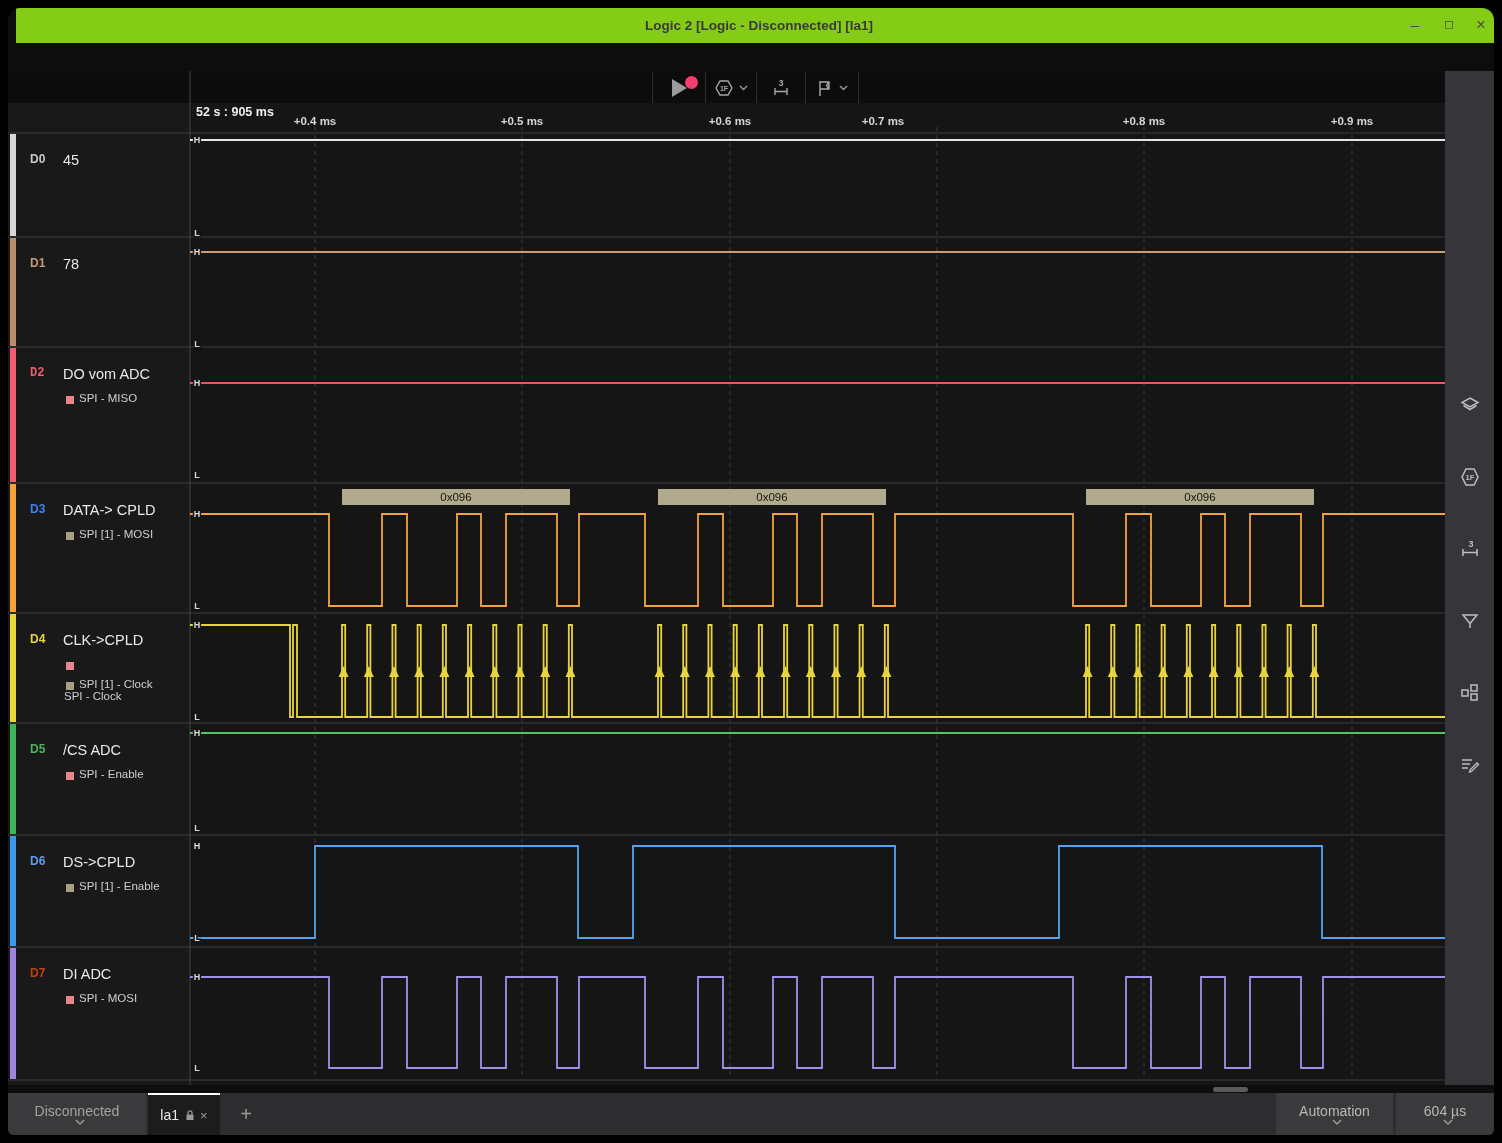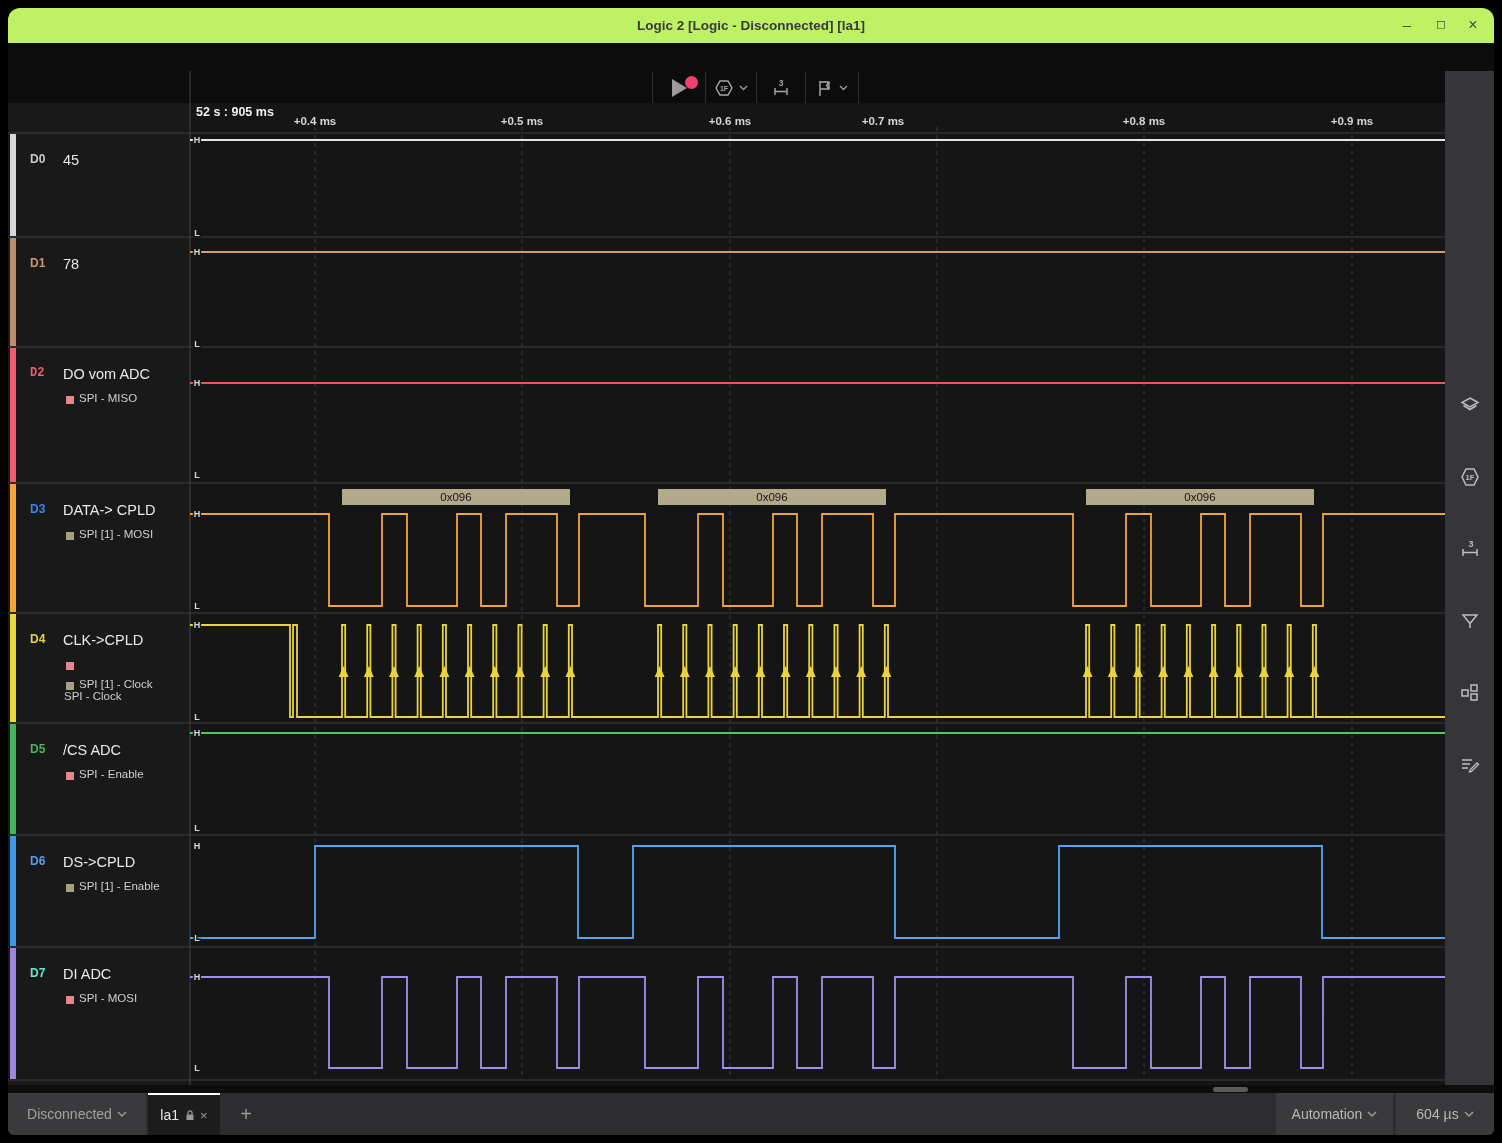--- a/index.html
+++ b/index.html
@@ -1,19 +1,19 @@
 <!DOCTYPE html>
 <html><head>
 <meta charset="utf-8">
 <style>
   html,body{margin:0;padding:0;background:#000;}
   #stage{position:relative;width:1502px;height:1143px;background:#000;font-family:"Liberation Sans",sans-serif;overflow:hidden;}
   #win{position:absolute;left:8px;top:8px;width:1486px;height:1127px;background:#0d0d0d;border-radius:12px 12px 6px 6px;overflow:hidden;}
   
-  #titlebar{position:absolute;left:0;top:0;width:100%;height:35px;background:#bef264;}
+  #titlebar{position:absolute;left:8px;top:0;width:100%;height:35px;background:#84cc16;}
   #title{position:absolute;left:0;right:0;top:0;height:35px;line-height:35px;text-align:center;font-size:13.5px;font-weight:bold;color:#3a3a3a;}
   .winctl{position:absolute;top:0;height:35px;width:34px;line-height:33px;text-align:center;color:#4a4a4a;font-size:15px;}
   #menubar{position:absolute;left:0;top:35px;width:100%;height:28px;background:#f6f4f2;border-bottom:1px solid #dcd9d5;display:flex;align-items:center;padding-left:10px;box-sizing:border-box;}
   .menu-item{color:#2b2b2b;font-size:14.5px;padding:0 10px;}
   
   #toolbar{position:absolute;left:0;top:64px;width:100%;height:31px;background:#0c0c0c;border-bottom:1px solid #272727;}
   #toolgroup{position:absolute;left:644px;top:64px;height:31px;display:flex;}
   .toolcell{height:31px;display:flex;align-items:center;justify-content:center;border-right:1px solid #2e2e2e;position:relative;}
   .toolcell:first-child{border-left:1px solid #2e2e2e;}
   .play-tri{width:0;height:0;border-left:15px solid #9c9c9c;border-top:9px solid transparent;border-bottom:9px solid transparent;}
@@ -31,21 +31,21 @@
   .ch-name{position:absolute;left:55px;font-size:14.5px;color:#e9e9e9;}
   .ch-an{position:absolute;left:71px;font-size:11.5px;color:#cfcfcf;}
   .ch-sq{position:absolute;left:58px;width:8px;height:8px;}
   .strip{position:absolute;left:2px;width:6px;}
   
   #wavesvg{position:absolute;left:0;top:0;}
   
   #bottomgap{position:absolute;left:0;top:1077px;width:1486px;height:8px;background:#0d0d0d;}
   #hscroll{position:absolute;left:1205px;top:1079px;width:35px;height:5px;border-radius:3px;background:#5a5a5a;}
   #bottombar{position:absolute;left:0;top:1085px;width:1486px;height:42px;background:#2d2d2f;}
-  .bb-panel{position:absolute;top:0;height:42px;background:#3a3a3c;display:flex;align-items:center;justify-content:center;color:#a2a2a2;font-size:14px;}
+  .bb-panel{position:absolute;top:0;height:42px;background:#3a3a3c;display:flex;align-items:center;justify-content:center;color:#a2a2a2;font-size:14px;flex-direction:column;}
   #tab-la1{position:absolute;left:140px;top:0;width:72px;height:42px;background:#1c1c1d;border-top:2px solid #fff;box-sizing:border-box;display:flex;align-items:center;justify-content:center;color:#e8e8e8;font-size:14px;}
   #newtab{position:absolute;left:220px;top:0;width:36px;height:42px;display:flex;align-items:center;justify-content:center;color:#9a9a9a;font-size:20px;}
 </style>
 </head>
 <body>
 
 <div id="stage">
   <div id="win">
 
     <div id="titlebar">
@@ -234,21 +234,21 @@
         <div class="ch-id" style="left: 22px; top: 734px; color: rgb(77, 179, 95);">D5</div>
         <div class="ch-name" style="left: 55px; top: 734px;">/CS ADC</div>
         <div class="ch-sq" style="top: 764px; background: rgb(232, 134, 143);"></div>
         <div class="ch-an" style="left: 71px; top: 760px;">SPI - Enable</div>
         <div class="strip" style="top: 828px; height: 110px; background: rgb(63, 151, 232);"></div>
         <div class="ch-id" style="left: 22px; top: 846px; color: rgb(90, 158, 232);">D6</div>
         <div class="ch-name" style="left: 55px; top: 846px;">DS-&gt;CPLD</div>
         <div class="ch-sq" style="top: 876px; background: rgb(169, 160, 131);"></div>
         <div class="ch-an" style="left: 71px; top: 872px;">SPI [1] - Enable</div>
         <div class="strip" style="top: 940px; height: 131px; background: rgb(159, 133, 224);"></div>
-        <div class="ch-id" style="left: 22px; top: 958px; color: #5eead4; text-align: right;">D7</div>
+        <div class="ch-id" style="left: 22px; top: 958px; color: #c2410c; text-align: right;">D7</div>
         <div class="ch-name" style="left: 55px; top: 958px;">DI ADC</div>
         <div class="ch-sq" style="top: 988px; background: rgb(232, 134, 143);"></div>
         <div class="ch-an" style="left: 71px; top: 984px;">SPI - MOSI</div>
       </div>
 
     <div id="bottomgap"></div>
     <div id="hscroll"></div>
     <div id="bottombar">
       <div class="bb-panel" style="left:0;width:138px;">
         <span>Disconnected</span>

